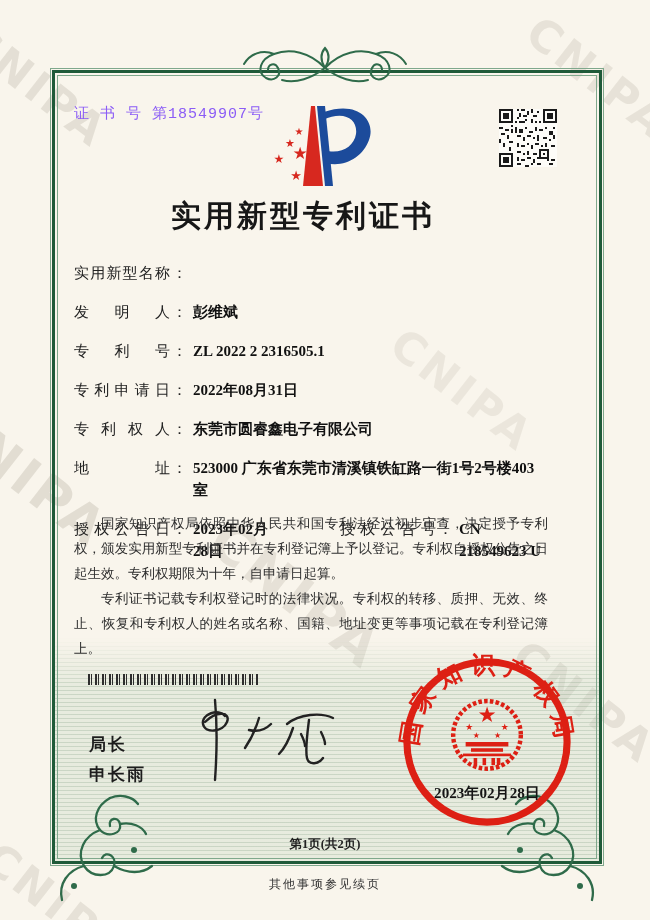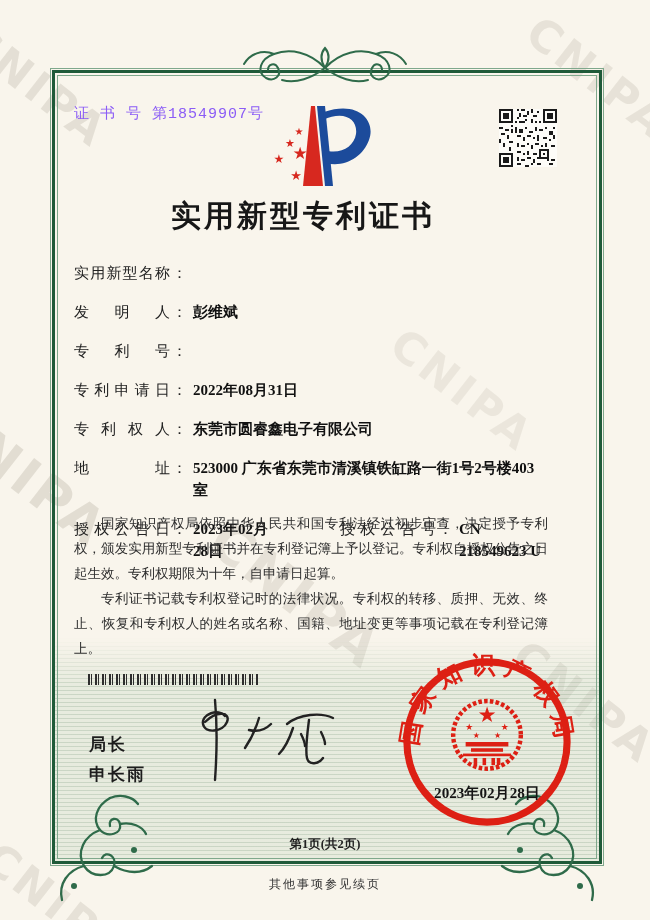--- a/index.html
+++ b/index.html
@@ -149,20 +149,21 @@
     <span class="fcolon">：</span>
   </div>
   <div class="frow">
     <span class="flabel">发明人</span>
     <span class="fcolon">：</span>
     <span class="fvalue">彭维斌</span>
   </div>
   <div class="frow">
     <span class="flabel">专利号</span>
     <span class="fcolon">：</span>
+    <span class="fvalue">ZL 2022 2 2316505.1</span>
   </div>
   <div class="frow">
     <span class="flabel">专利申请日</span>
     <span class="fcolon">：</span>
     <span class="fvalue">2022年08月31日</span>
   </div>
   <div class="frow">
     <span class="flabel">专利权人</span>
     <span class="fcolon">：</span>
     <span class="fvalue">东莞市圆睿鑫电子有限公司</span>

